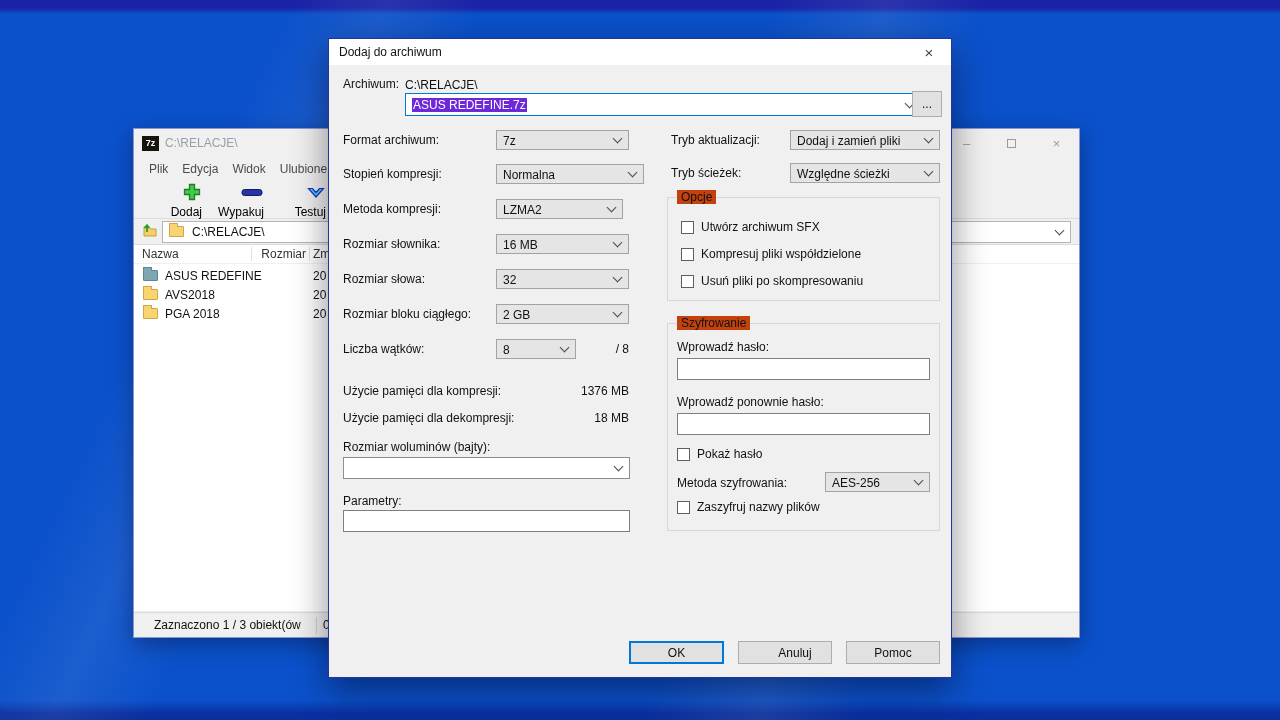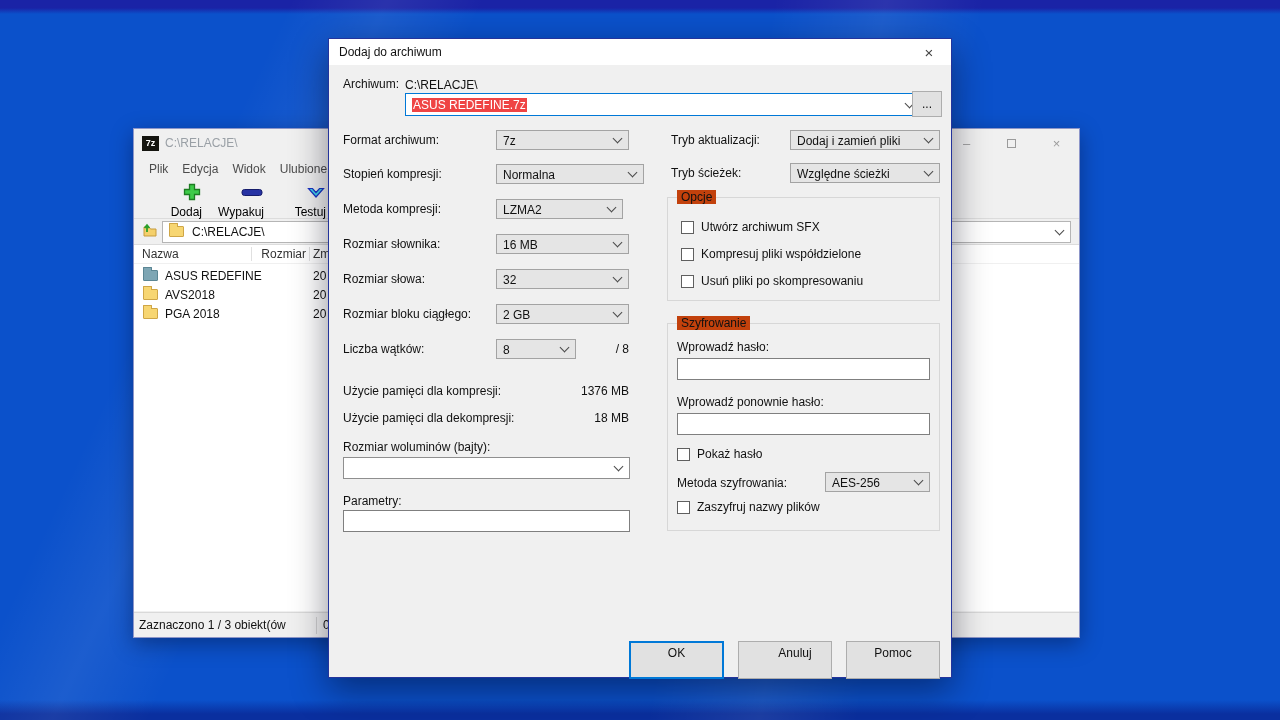--- a/index.html
+++ b/index.html
@@ -17,21 +17,21 @@
 
   
   .combo { position:absolute; background:#e5e5e5; border:1px solid #a3a3a3; line-height:18px; padding:1px 18px 0 6px; white-space:nowrap; overflow:hidden; }
   .combo.white { background:#fff; border-color:#8f8f8f; }
   .combo.focused { border-color:#0078d7; background:#fff; }
   .chev { position:absolute; right:7px; top:50%; width:7px; height:7px; margin-top:-5px;
     border-right:1.4px solid #4a4a4a; border-bottom:1.4px solid #4a4a4a; transform:rotate(45deg); }
   .tfield { position:absolute; background:#fff; border:1px solid #7f7f7f; font:12px "Liberation Sans",sans-serif; padding:0 5px; }
   .cbrow { position:absolute; display:flex; align-items:center; gap:7px; }
   .cbbox { width:13px; height:13px; background:#fff; border:1px solid #5f5f5f; flex:0 0 auto; }
-  .btn { position:absolute; height:38px; background:#e1e1e1; border:1px solid #adadad; text-align:center; line-height:23px; }
+  .btn { position:absolute; height:23px; background:#e1e1e1; border:1px solid #adadad; text-align:center; line-height:23px; }
   .btn.default { border:2px solid #0078d7; line-height:21px; }
   .group { position:absolute; border:1px solid #d7d7d7; }
   .grouplabel { position:absolute; top:-8px; left:9px; background:#c2410c; padding:0 4px; }
   .lbl { position:absolute; white-space:nowrap; }
   .rval { position:absolute; text-align:right; white-space:nowrap; }
   .folder { position:relative; width:15px; height:11px; border-radius:1px;
     background:var(--fc,#f7d672); border:1px solid var(--fb,#cfa646); }
   .folder::before { content:''; position:absolute; top:-4px; left:-1px; width:7px; height:3px;
     background:var(--fc,#f7d672); border:1px solid var(--fb,#cfa646); border-bottom:none; border-radius:1px 1px 0 0; }
 
@@ -51,30 +51,30 @@
   .tbtn .tlabel { margin-top:1px; color:#000; }
   .fm-address { position:absolute; left:0; top:90px; right:0; height:26px; display:flex; align-items:center; background:#f0f0f0; border-bottom:1px solid #dcdcdc; }
   .addr-combo { position:relative; flex:1; height:22px; margin-right:8px; background:#fff; border:1px solid #b5b5b5; display:flex; align-items:center; padding-left:6px; gap:8px; }
   .fm-headers { position:absolute; left:0; top:116px; right:0; height:19px; background:#fff; border-bottom:1px solid #f0f0f0; color:#333; }
   .hdr-div { position:absolute; top:2px; bottom:2px; width:1px; background:#e0e0e0; }
   .fm-list { position:absolute; left:0; top:135px; right:0; bottom:26px; background:#fff; }
   .fm-row { position:absolute; left:0; right:0; height:19px; display:flex; align-items:center; }
   .fm-row .name { margin-left:7px; }
   .fm-row .mod { position:absolute; left:179px; }
   .fm-status { position:absolute; left:0; bottom:0; right:0; height:25px; background:#f0f0f0; border-top:1px solid #d9d9d9; display:flex; align-items:center; }
-  .st-cell1 { width:182px; padding-left:5px; white-space:nowrap; overflow:hidden; }
+  .st-cell1 { width:182px; padding-left:20px; white-space:nowrap; overflow:hidden; }
   .st-div { width:1px; height:17px; background:#d0d0d0; }
   .st-cell2 { padding-left:6px; }
 
   
   .dlg { position:absolute; left:328px; top:38px; width:624px; height:640px; background:#f0f0f0;
     border:1px solid #24349c; box-shadow:0 12px 34px rgba(0,0,20,.45); z-index:10; }
   .dlg-titlebar { position:absolute; left:0; top:0; right:0; height:26px; background:#fff; display:flex; align-items:center; padding-left:10px; }
   .dlg-close { position:absolute; right:0; top:0; width:44px; height:26px; display:flex; align-items:center; justify-content:center; color:#444; font-size:15px; }
-  .sel-text { background:#ef4444; color:#fff; padding:0 1px; }
+  .sel-text { background:#6d28d9; color:#fff; padding:0 1px; }
 </style>
 </head>
 <body>
 
 <div class="rays"></div>
 
 <div class="fm">
   <div class="fm-titlebar">
     <div class="fm-appicon">7z</div>
     <div class="fm-title">C:\RELACJE\</div>

